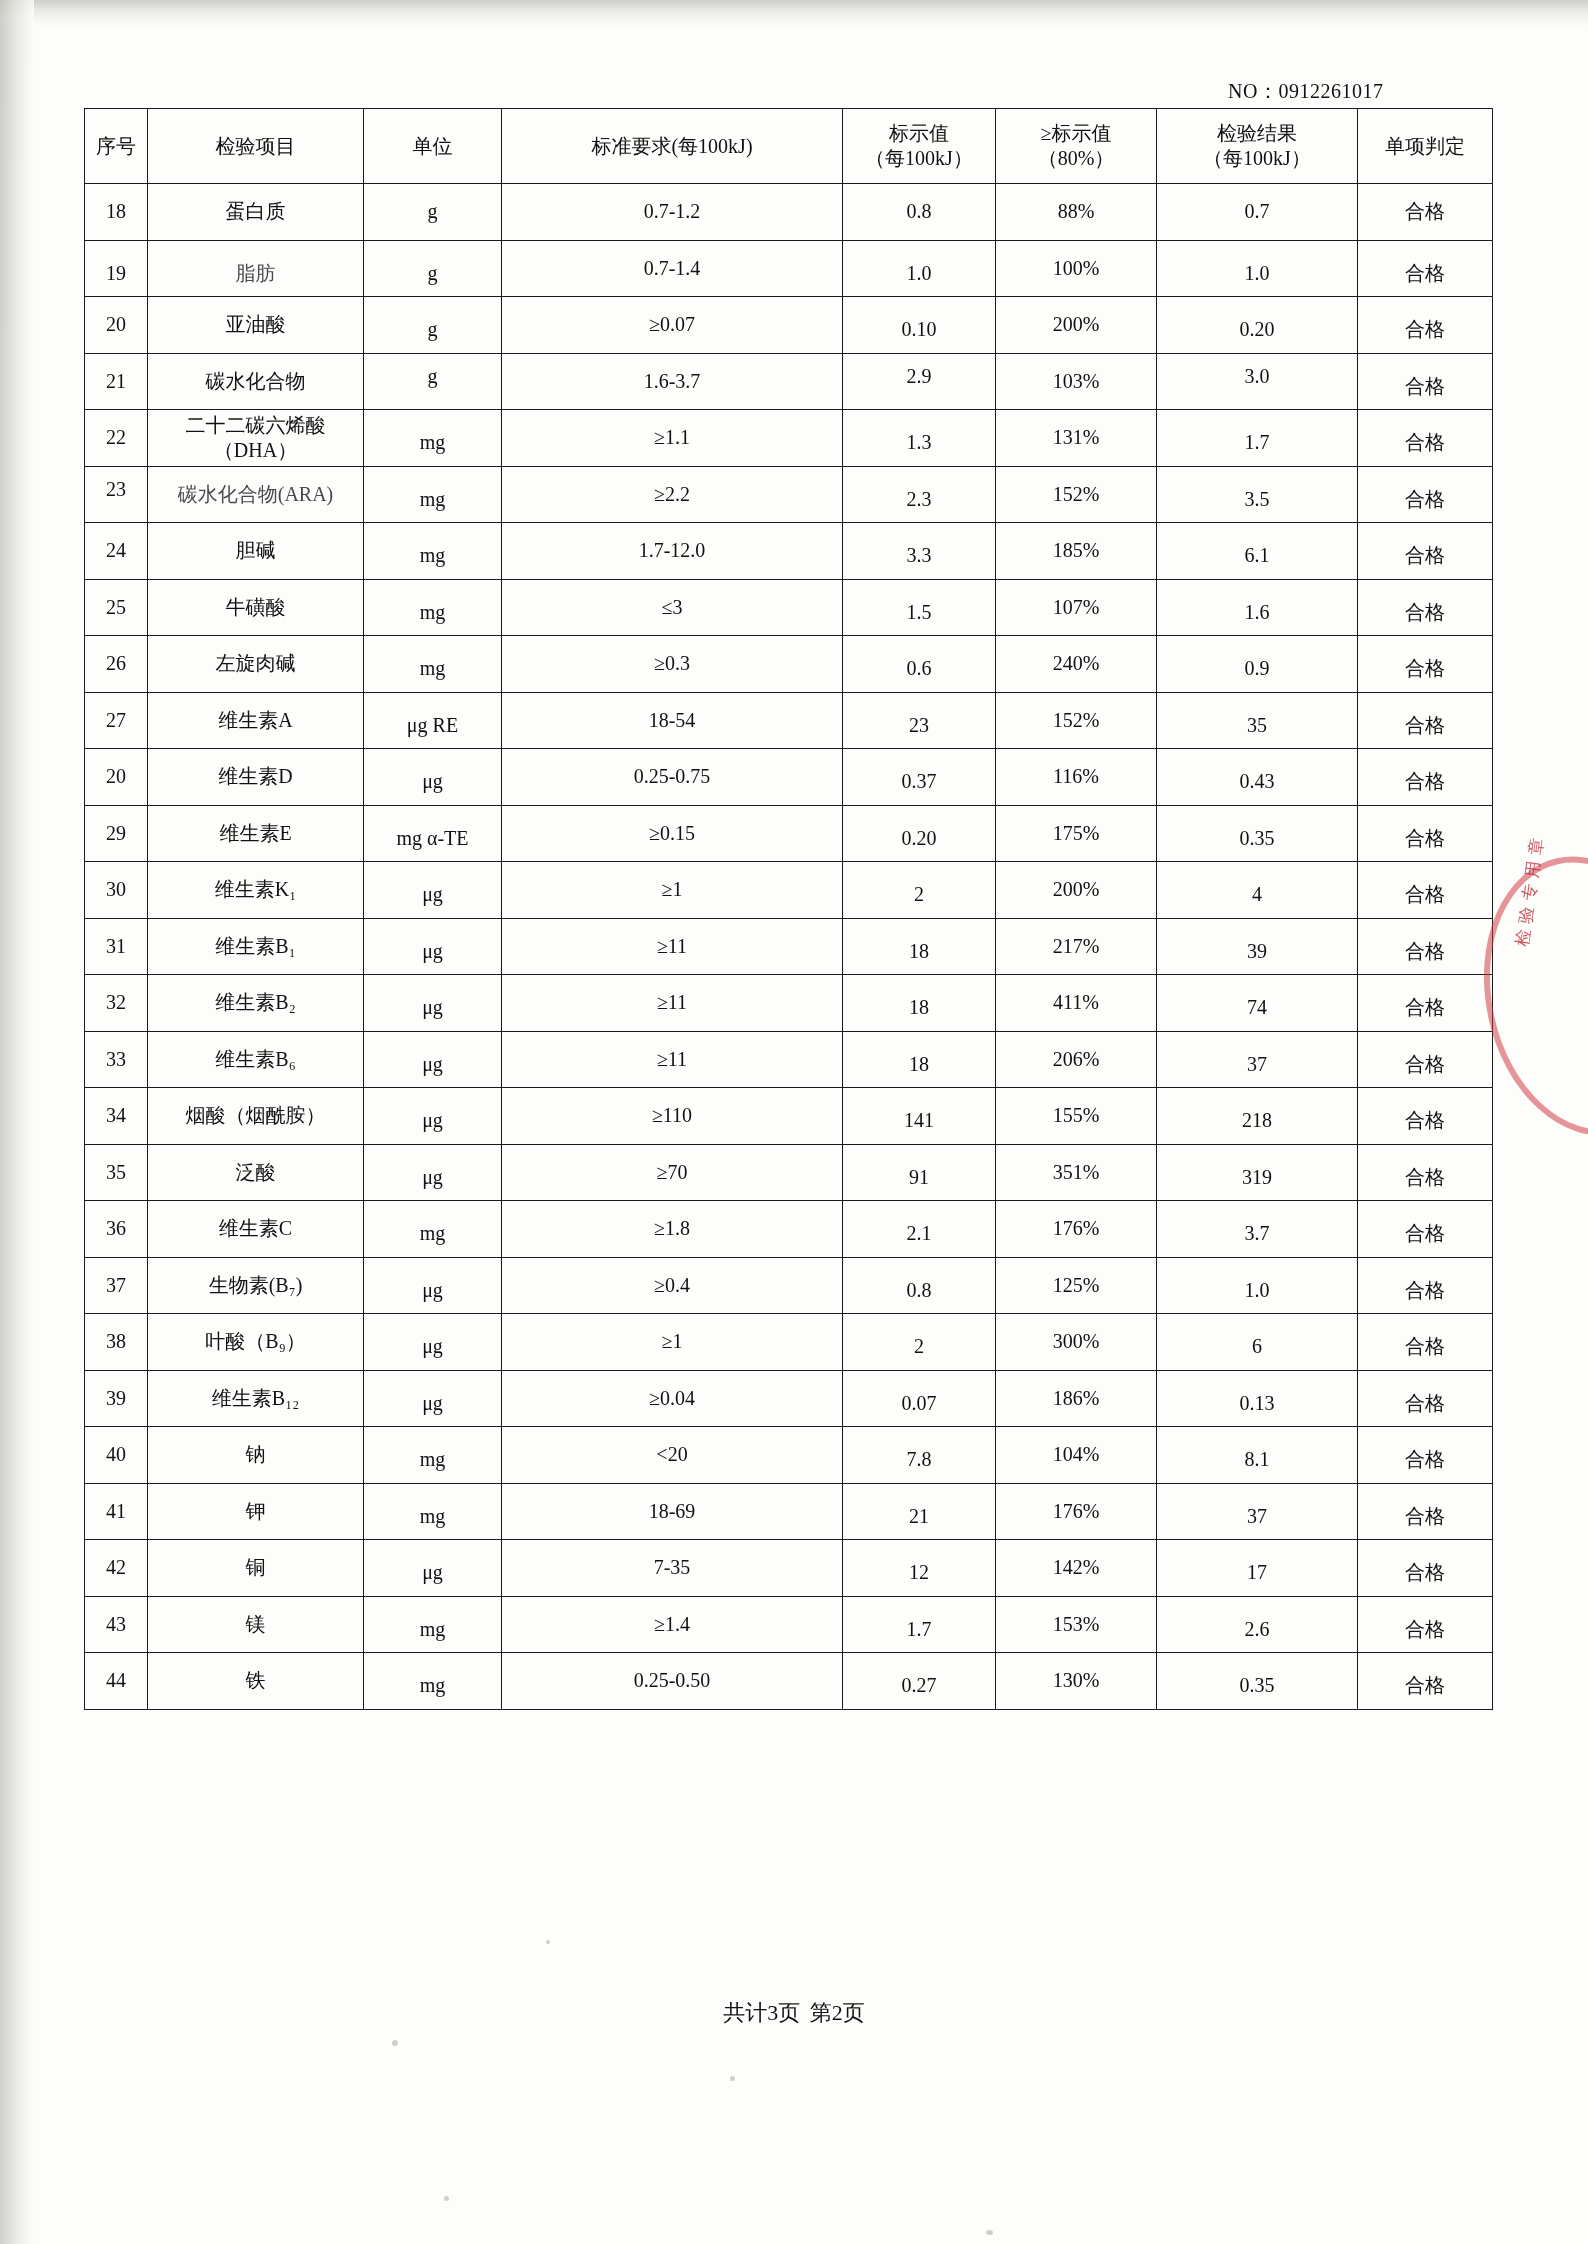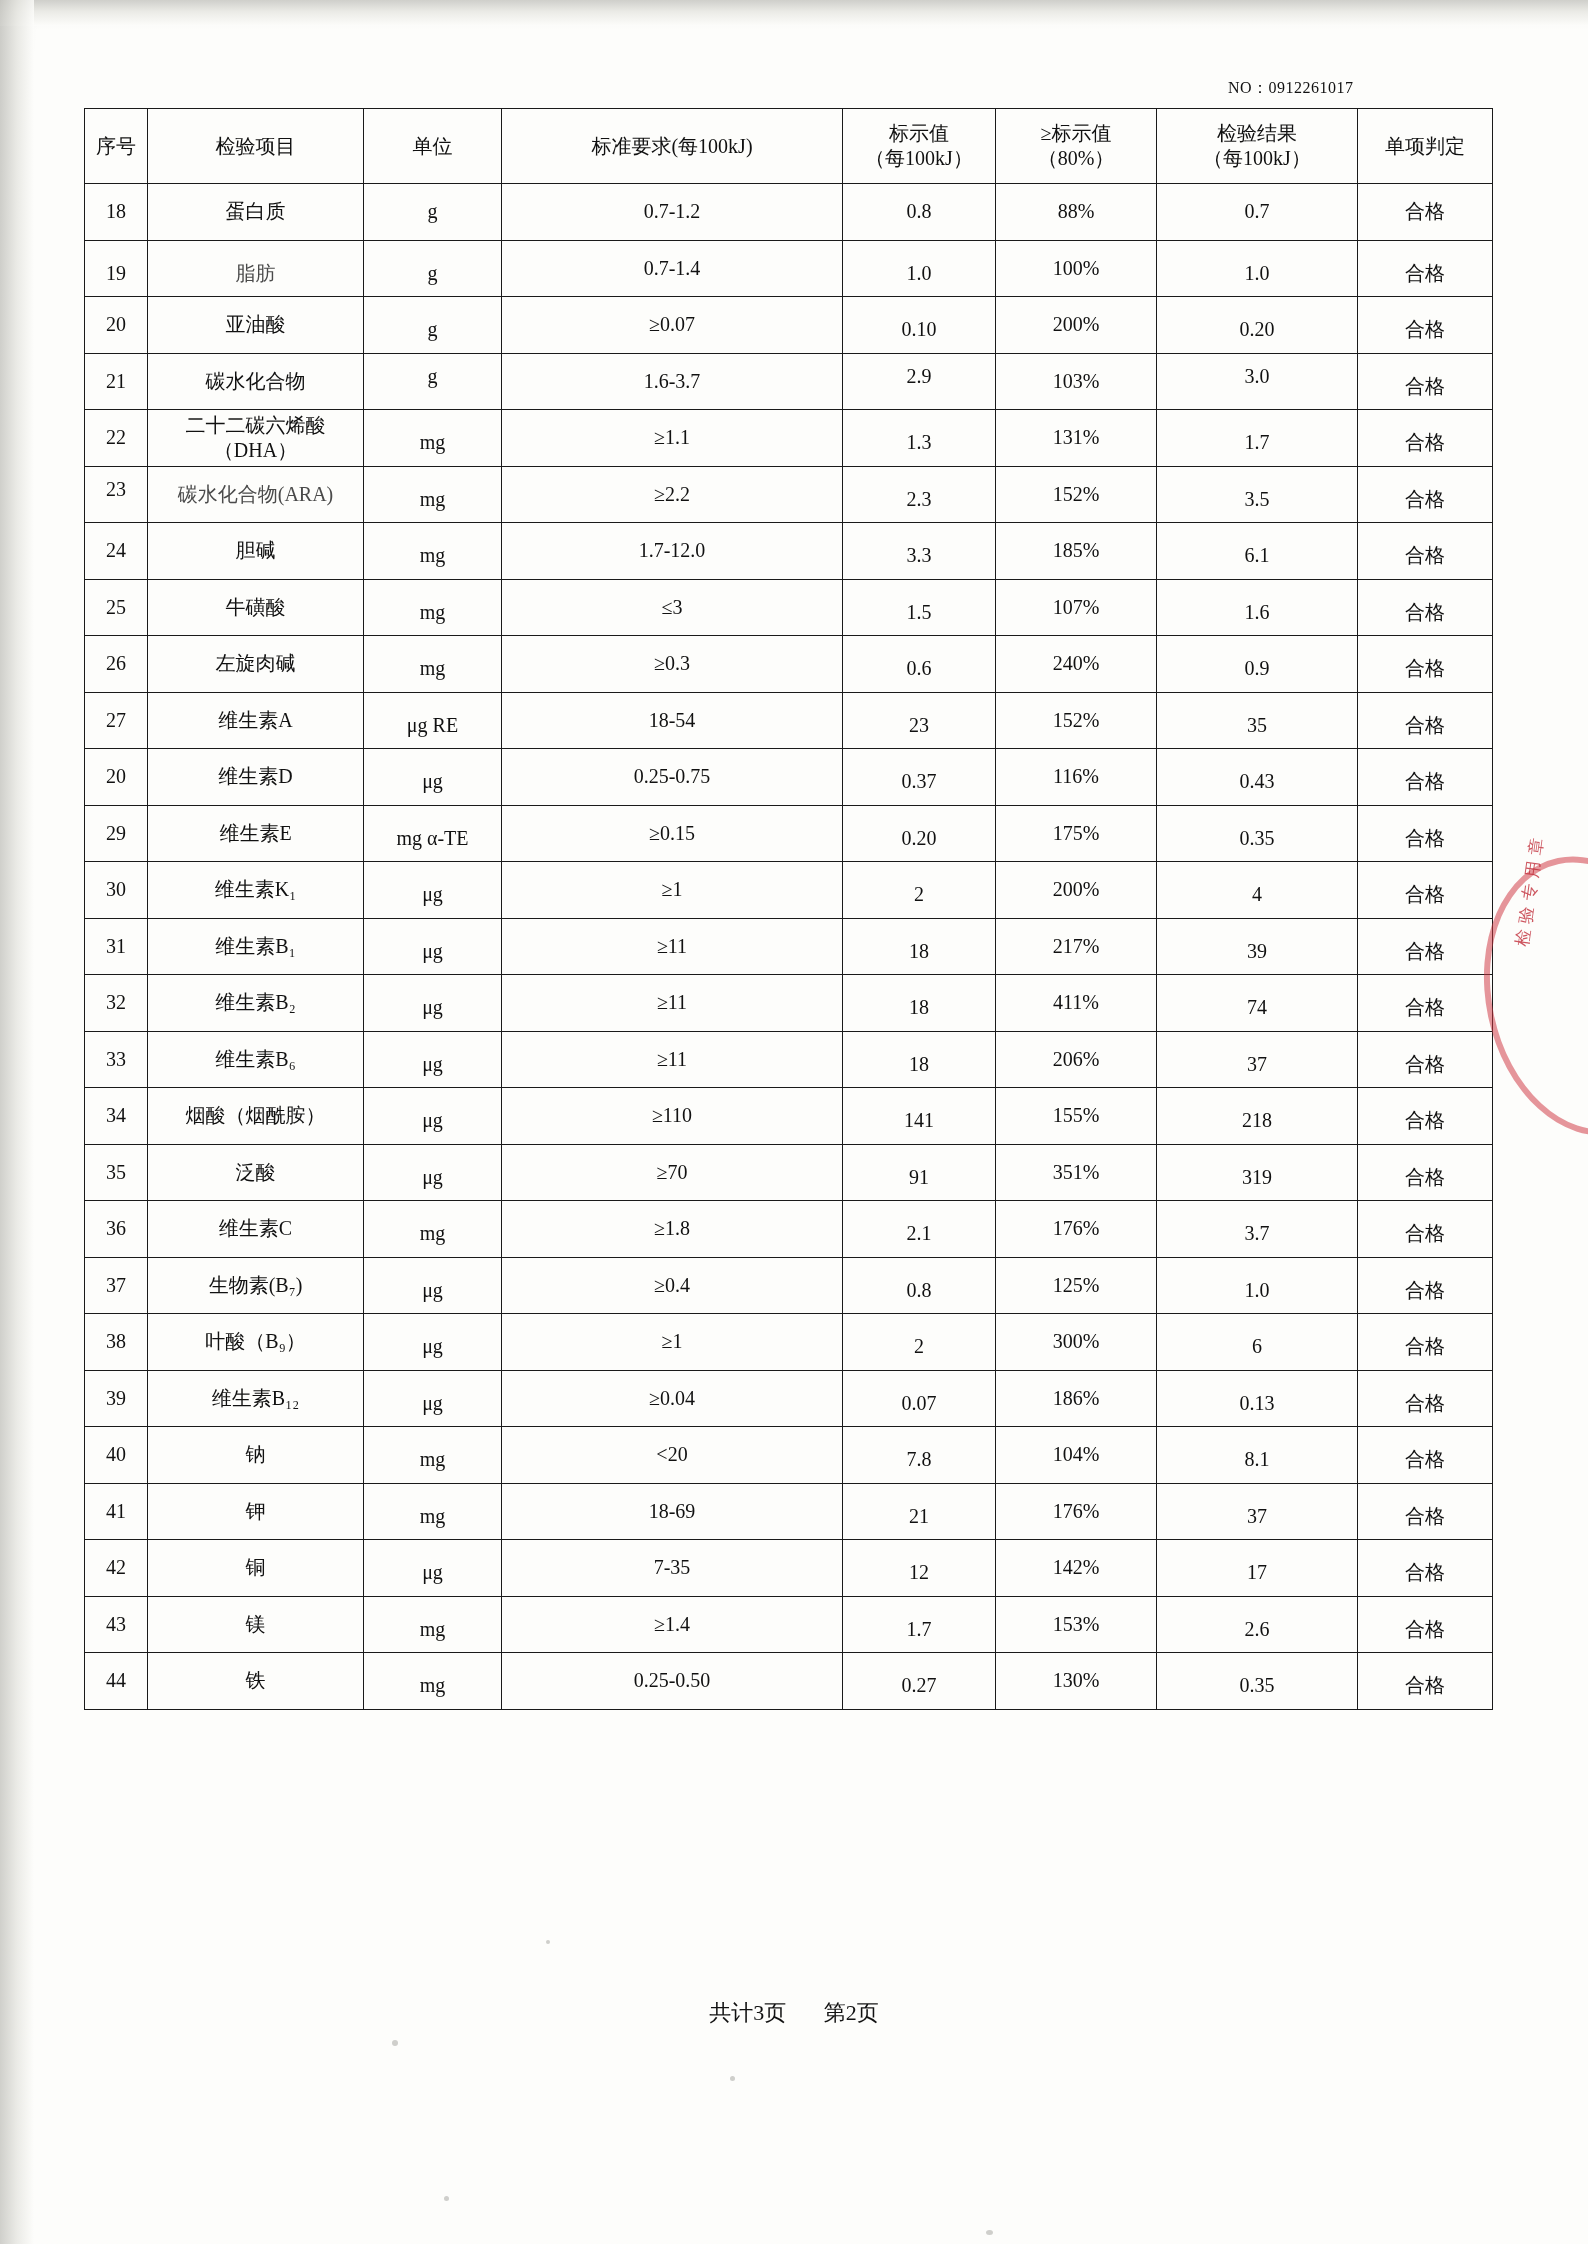--- a/index.html
+++ b/index.html
@@ -33,21 +33,21 @@
   .paper-edge-left {
     position: absolute;
     left: 0; top: 0; width: 34px; height: 2244px;
     background: linear-gradient(90deg, #c4c4bf 0%, #e6e6e1 50%, #fdfdfb 100%);
     opacity: 0.8;
   }
   .doc-no {
     position: absolute;
     left: 1228px;
     top: 78px;
-    font-size: 16px;
+    font-size: 20px;
     letter-spacing: 0.5px;
     font-family: "Liberation Serif", serif;
     white-space: nowrap;
   }
   table.report {
     position: absolute;
     left: 84px;
     top: 108px;
     width: 1400px;
     border-collapse: collapse;
@@ -91,21 +91,21 @@
 
   .footer {
     position: absolute;
     left: 0;
     top: 1998px;
     width: 1588px;
     text-align: center;
     font-size: 22px;
     font-family: "Liberation Serif", serif;
   }
-  .footer span { margin: 0 16px; }
+  .footer span { margin: 0 2px; }
 
   
   .stamp {
     position: absolute;
     left: 1486px;
     top: 855px;
     width: 190px;
     height: 270px;
     border: 6px solid rgba(206, 52, 64, 0.72);
     border-radius: 50%;

